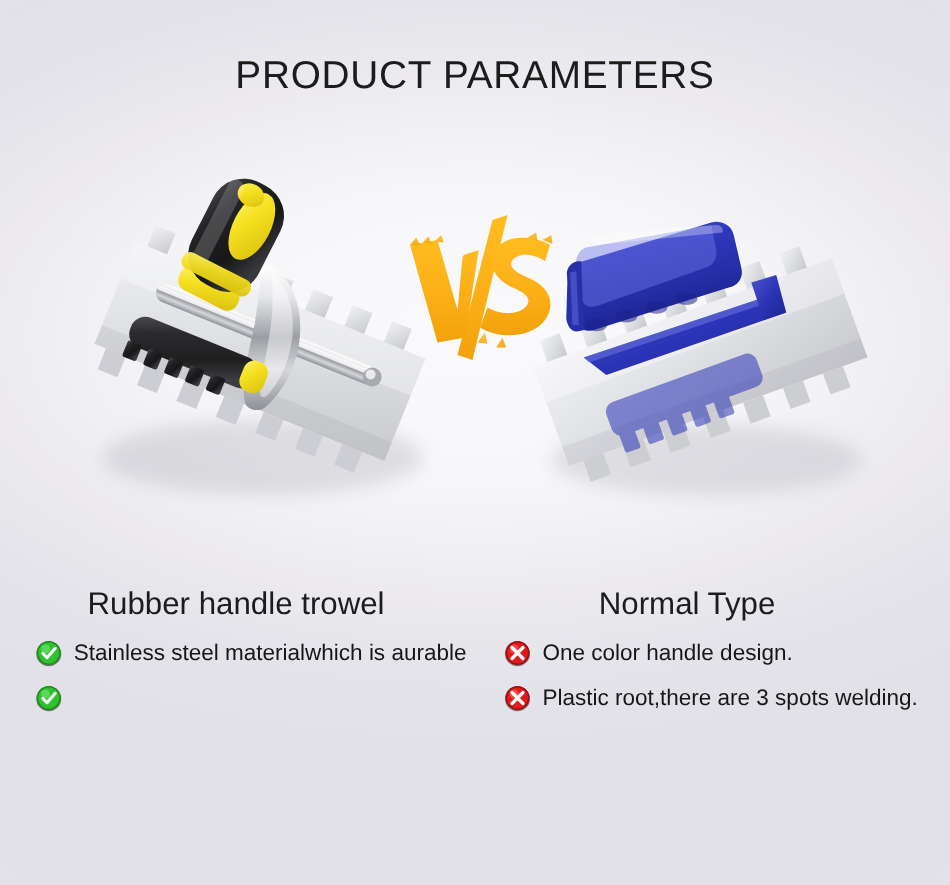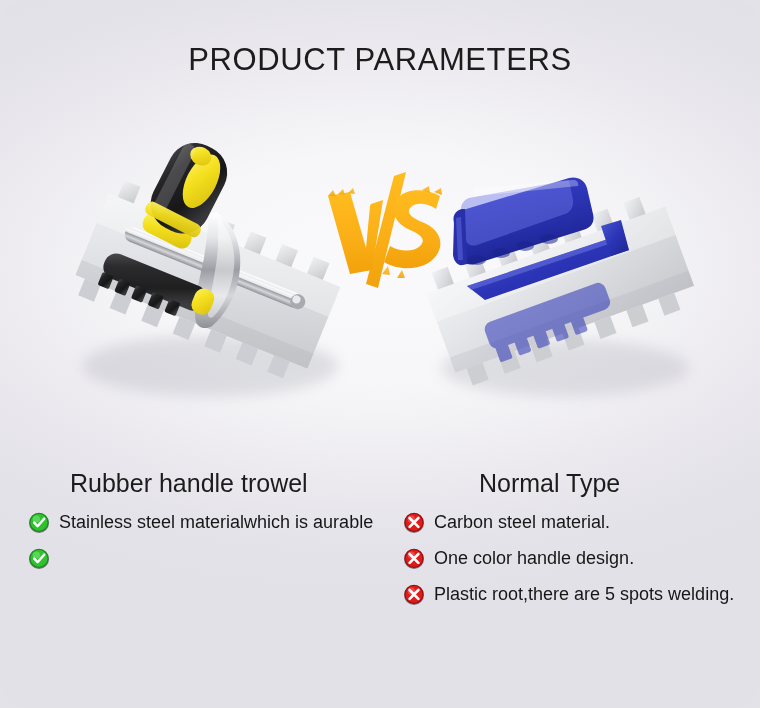--- a/index.html
+++ b/index.html
@@ -384,43 +384,31 @@
         <li class="feat">
           <span class="feat-icon">
             <svg viewBox="0 0 22 22" width="22" height="22">
               <circle cx="11" cy="11" r="10" fill="#151515" opacity="0.55"></circle>
               <circle cx="11" cy="10.4" r="9" fill="#e11b1b"></circle>
               <circle cx="11" cy="10.4" r="9" fill="none" stroke="#9e0f0f" stroke-width="1.2"></circle>
               <circle cx="8.4" cy="7.2" r="3.6" fill="#f76b6b" opacity="0.55"></circle>
               <path d="M6.6,6.0 L15.4,14.8 M15.4,6.0 L6.6,14.8" fill="none" stroke="#ffffff" stroke-width="2.6" stroke-linecap="round"></path>
             </svg>
           </span>
-          <span class="feat-text">Carbon steel material.</span>
-        </li>
-        <li class="feat">
-          <span class="feat-icon">
-            <svg viewBox="0 0 22 22" width="22" height="22">
-              <circle cx="11" cy="11" r="10" fill="#151515" opacity="0.55"></circle>
-              <circle cx="11" cy="10.4" r="9" fill="#e11b1b"></circle>
-              <circle cx="11" cy="10.4" r="9" fill="none" stroke="#9e0f0f" stroke-width="1.2"></circle>
-              <circle cx="8.4" cy="7.2" r="3.6" fill="#f76b6b" opacity="0.55"></circle>
-              <path d="M6.6,6.0 L15.4,14.8 M15.4,6.0 L6.6,14.8" fill="none" stroke="#ffffff" stroke-width="2.6" stroke-linecap="round"></path>
-            </svg>
-          </span>
           <span class="feat-text">One color handle design.</span>
         </li>
         <li class="feat">
           <span class="feat-icon">
             <svg viewBox="0 0 22 22" width="22" height="22">
               <circle cx="11" cy="11" r="10" fill="#151515" opacity="0.55"></circle>
               <circle cx="11" cy="10.4" r="9" fill="#e11b1b"></circle>
               <circle cx="11" cy="10.4" r="9" fill="none" stroke="#9e0f0f" stroke-width="1.2"></circle>
               <circle cx="8.4" cy="7.2" r="3.6" fill="#f76b6b" opacity="0.55"></circle>
               <path d="M6.6,6.0 L15.4,14.8 M15.4,6.0 L6.6,14.8" fill="none" stroke="#ffffff" stroke-width="2.6" stroke-linecap="round"></path>
             </svg>
           </span>
-          <span class="feat-text">Plastic root,there are 5 spots welding.</span>
+          <span class="feat-text">Plastic root,there are 3 spots welding.</span>
         </li>
       </ul>
     </div>
   </div>
 
 </div>
 
 </body></html>

